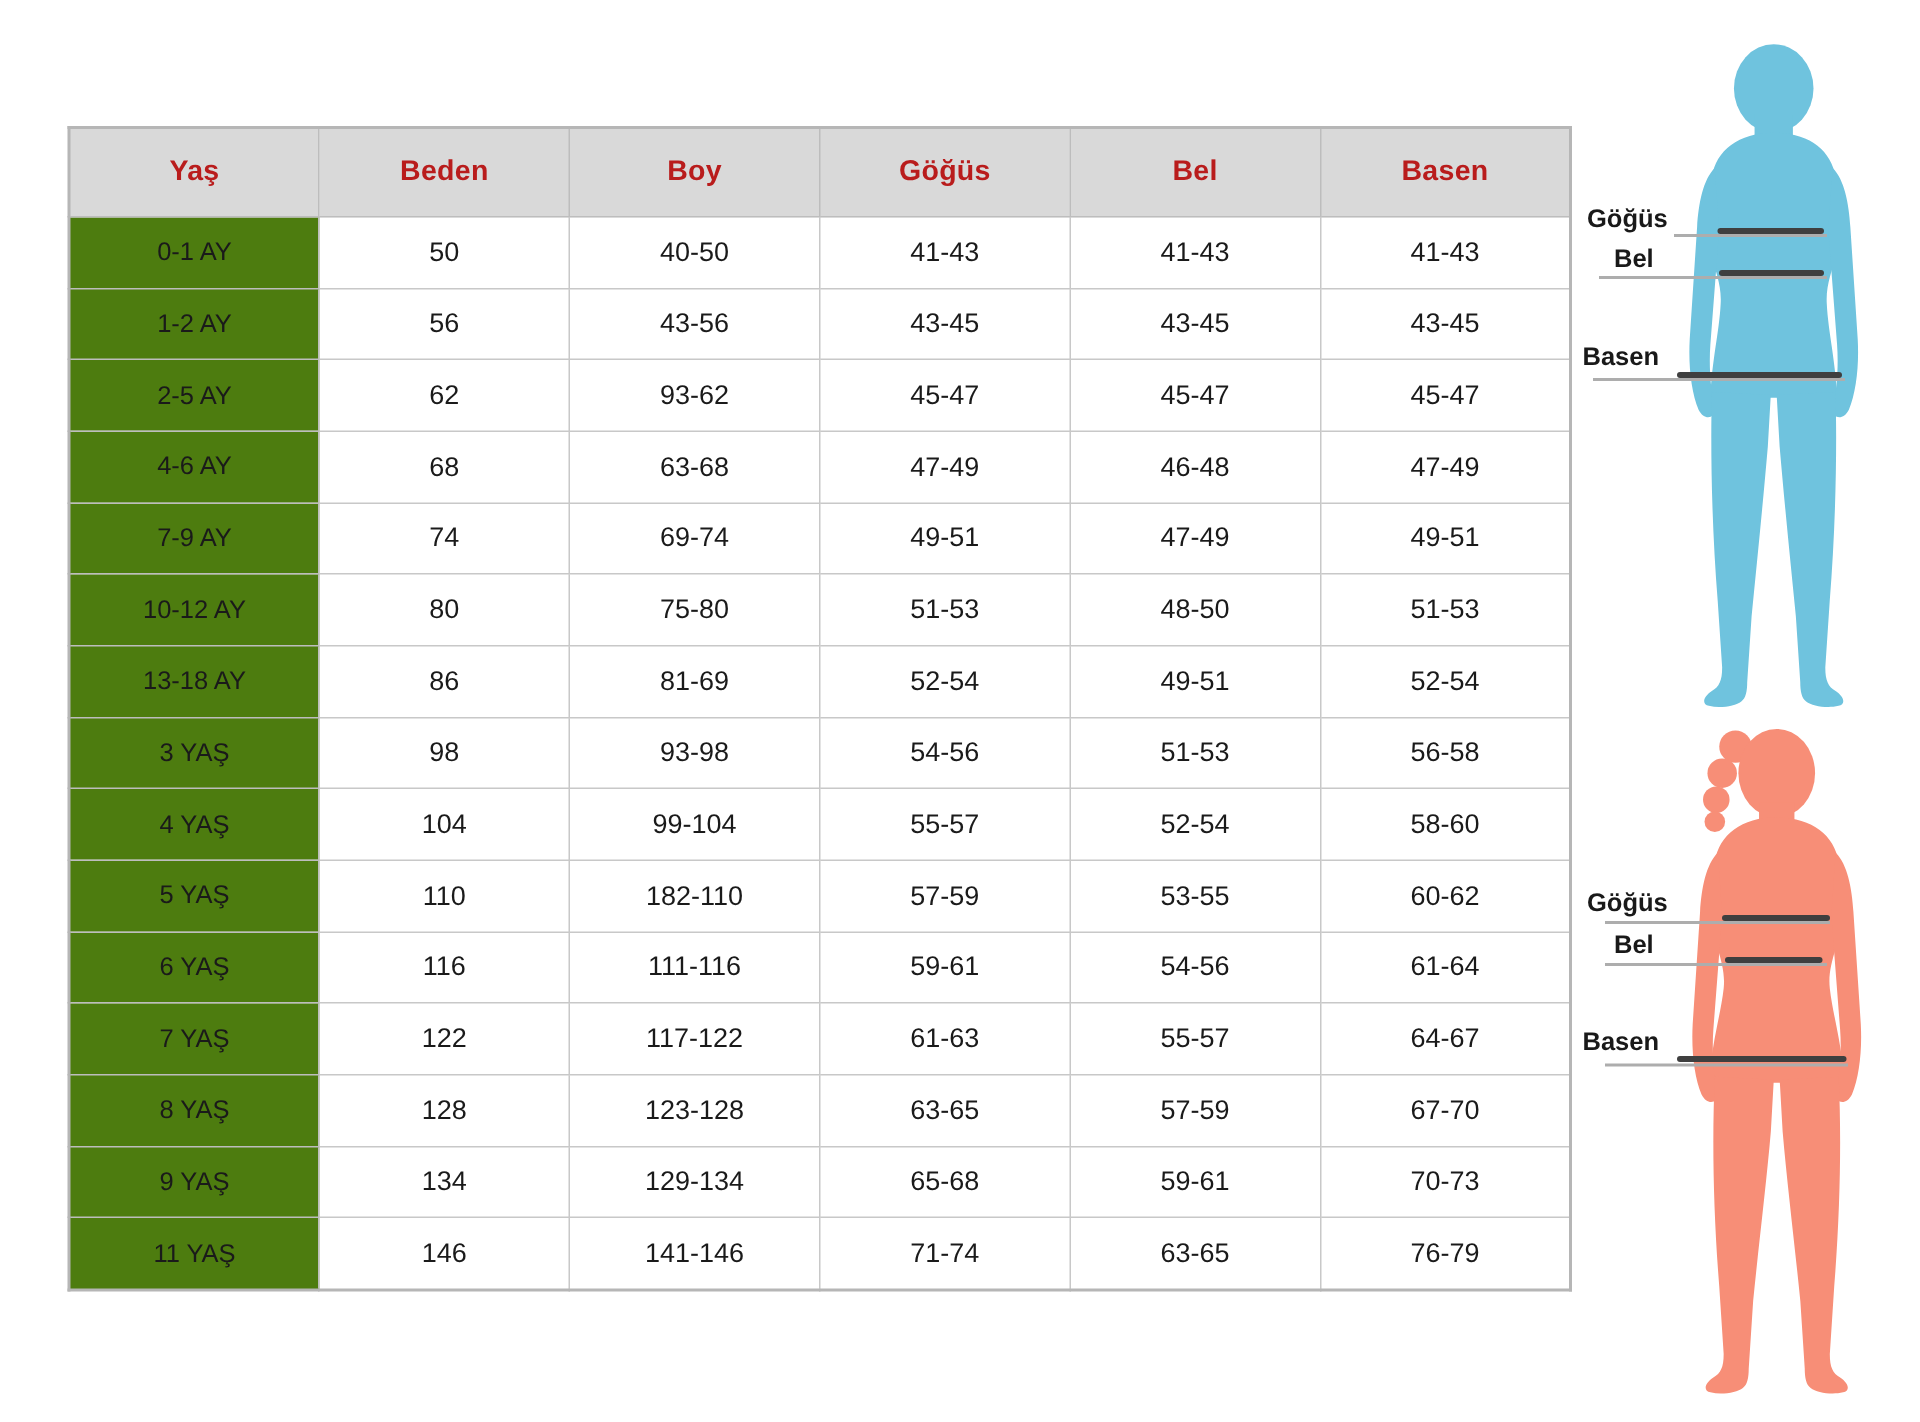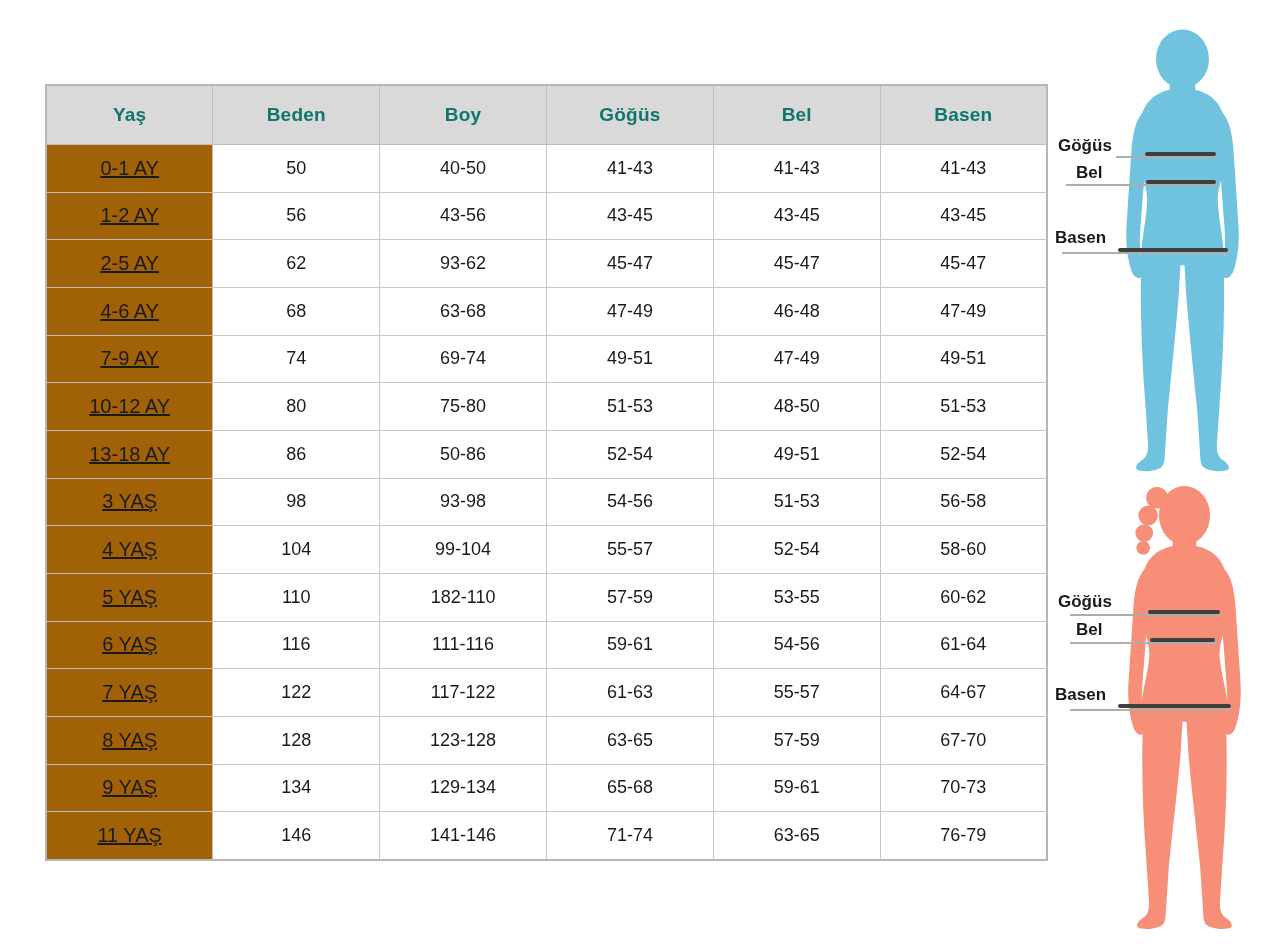--- a/index.html
+++ b/index.html
@@ -14,36 +14,35 @@
 
   
   table.size {
     position:absolute; left:45px; top:84px;
     width:1003px; height:777px;
     border-collapse:collapse; table-layout:fixed;
     border:2px solid #b6b6b6;
   }
   table.size th {
     background:#d9d9d9;
-    font-size:19px; font-weight:700; color:#0f766e;
+    font-size:19px; font-weight:700; color:#b91c1c;
     height:56px; text-align:center;
     border:1px solid #bdbdbd;
     letter-spacing:0.2px;
   }
   table.size td {
     background:#ffffff;
     font-size:18px; color:#1a1a1a;
     text-align:center; height:42px;
     border:1px solid #c8c8c8;
   }
   table.size td.age {
-    background:#a16207;
-    font-size:20px;
+    background:#4d7c0f;
+    font-size:17px;
     border-color:#bdbdbd;
-    text-decoration:underline;
   }
 
   
   .fig { position:absolute; }
   .fig-boy  { left:1098px; top:24px;  width:167px; height:454px; }
   .fig-girl { left:1098px; top:476px; width:172px; height:472px; }
 
   
   .mlabel {
     position:absolute;
@@ -140,21 +139,21 @@
           <td class="age">10-12 AY</td>
           <td>80</td>
           <td>75-80</td>
           <td>51-53</td>
           <td>48-50</td>
           <td>51-53</td>
         </tr>
         <tr>
           <td class="age">13-18 AY</td>
           <td>86</td>
-          <td>50-86</td>
+          <td>81-69</td>
           <td>52-54</td>
           <td>49-51</td>
           <td>52-54</td>
         </tr>
         <tr>
           <td class="age">3 YAŞ</td>
           <td>98</td>
           <td>93-98</td>
           <td>54-56</td>
           <td>51-53</td>

